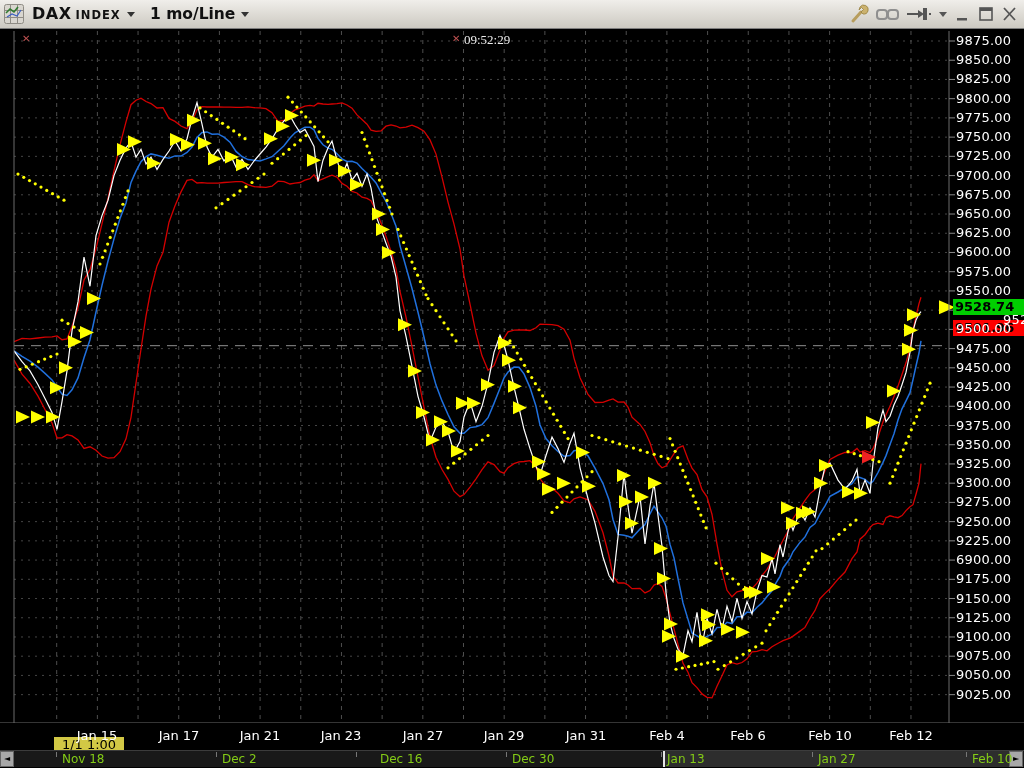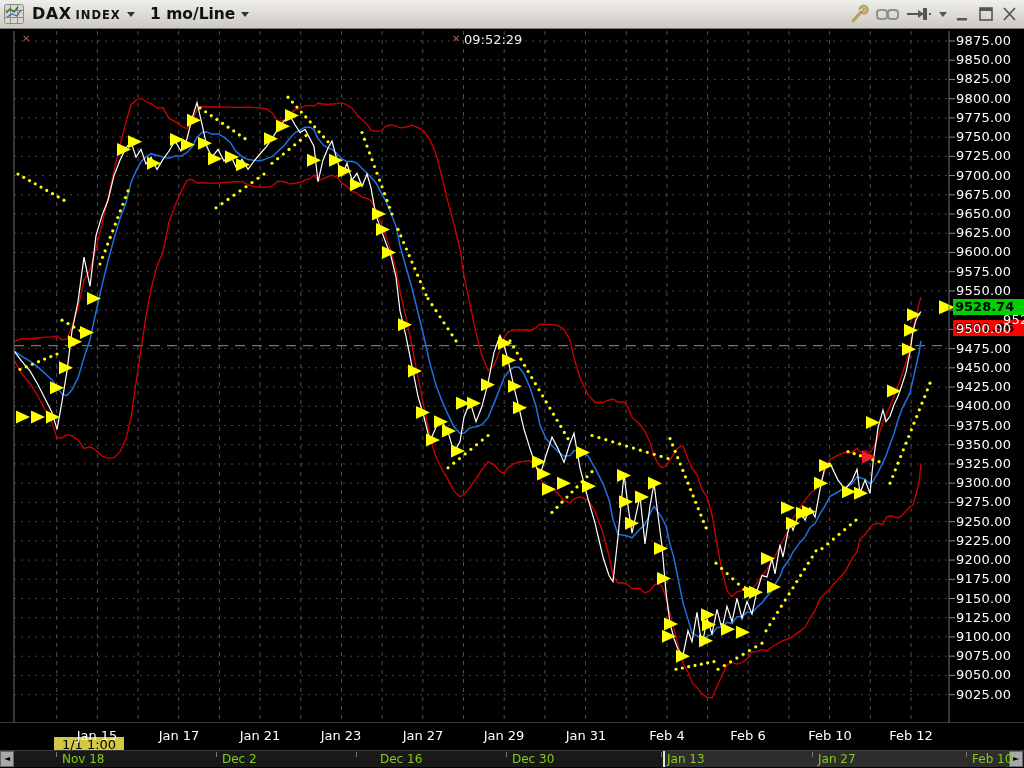--- a/index.html
+++ b/index.html
@@ -22,21 +22,21 @@
   .tb-icons{position:absolute;right:4px;top:0;height:28px;}
   .tb-icons svg{vertical-align:top;}
 
   
   #plot{position:absolute;top:28px;left:0;}
   .status-row{position:absolute;top:32px;left:0;width:1024px;height:16px;font-size:13px;color:#ededed;}
   .legend-x{position:absolute;top:1px;font-size:10px;color:#c05252;font-weight:bold;}
   #status-fields{position:absolute;left:34px;top:0;white-space:nowrap;}
   #status-fields span.f{padding:0 9px 0 8px;border-right:1px solid #4a4a4a;}
   #status-fields span.f:last-child{border-right:none;}
-  .status-time{position:absolute;left:464px;top:0;}
+  .status-time{position:absolute;left:464px;top:0;font-family:Liberation Serif, serif;}
 
   
   #price-axis{position:absolute;top:28px;left:0;width:1024px;height:695px;pointer-events:none;}
   .price-label{position:absolute;left:956px;width:66px;height:15px;font-size:13px;color:#fff;
     white-space:nowrap;letter-spacing:0.2px;}
   .axis-badge{position:absolute;left:953px;width:69px;height:16px;font-size:13px;color:#000;
     line-height:16px;padding-left:2px;font-weight:bold;}
 
   
   #date-row{position:absolute;top:723px;left:0;width:1024px;height:27px;background:#000;}
@@ -613,21 +613,21 @@
       <div class="price-label" style="top: 331.825px;">9450.00</div>
       <div class="price-label" style="top: 351.05px;">9425.00</div>
       <div class="price-label" style="top: 370.275px;">9400.00</div>
       <div class="price-label" style="top: 389.5px;">9375.00</div>
       <div class="price-label" style="top: 408.725px;">9350.00</div>
       <div class="price-label" style="top: 427.95px;">9325.00</div>
       <div class="price-label" style="top: 447.175px;">9300.00</div>
       <div class="price-label" style="top: 466.4px;">9275.00</div>
       <div class="price-label" style="top: 485.625px;">9250.00</div>
       <div class="price-label" style="top: 504.85px;">9225.00</div>
-      <div class="price-label" style="top: 524.075px;">9200.00</div>
+      <div class="price-label" style="top: 524.075px;">6900.00</div>
       <div class="price-label" style="top: 543.3px;">9175.00</div>
       <div class="price-label" style="top: 562.525px;">9150.00</div>
       <div class="price-label" style="top: 581.75px;">9125.00</div>
       <div class="price-label" style="top: 600.975px;">9100.00</div>
       <div class="price-label" style="top: 620.2px;">9075.00</div>
       <div class="price-label" style="top: 639.425px;">9050.00</div>
       <div class="price-label" style="top: 658.65px;">9025.00</div>
     </div>
 
   <div id="date-row">

